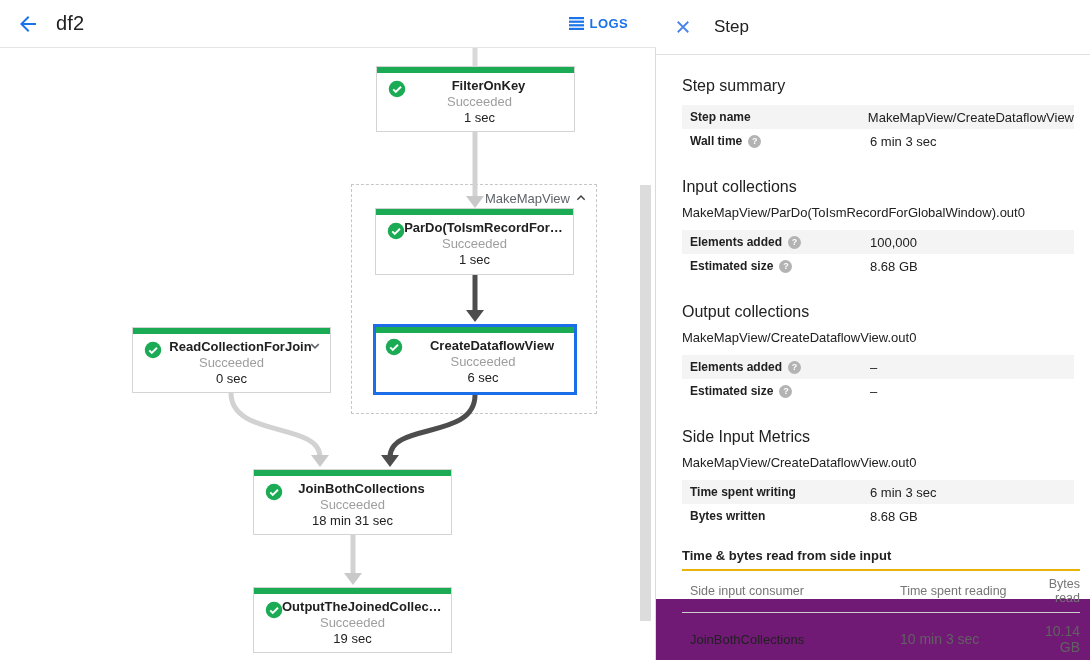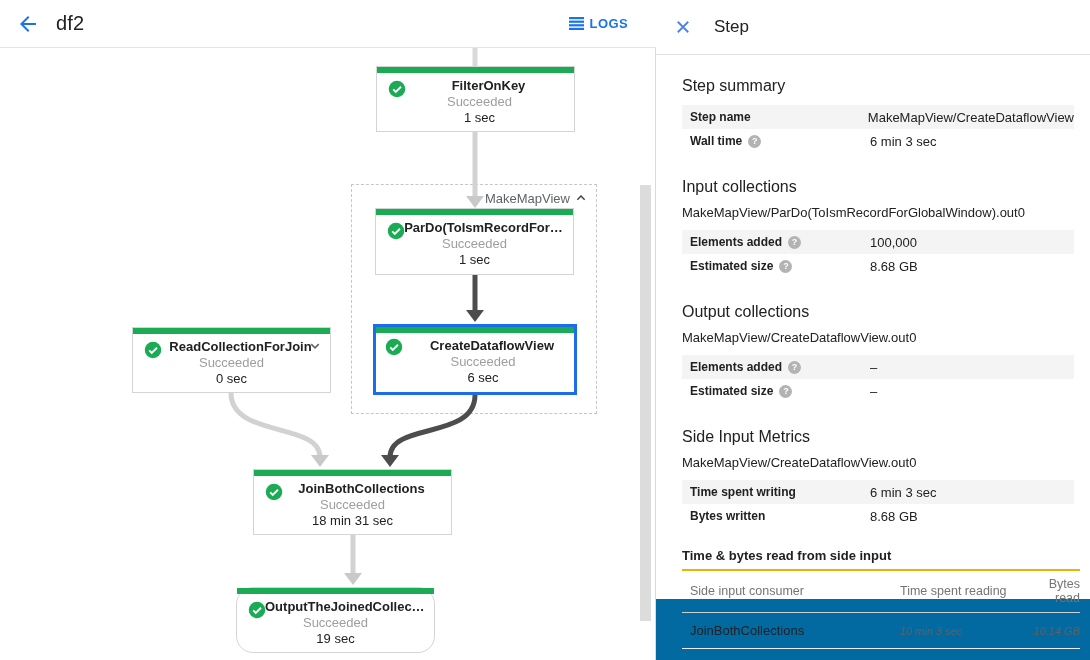--- a/index.html
+++ b/index.html
@@ -1,18 +1,18 @@
 <!DOCTYPE html>
 <html><head>
 <meta charset="utf-8">
 <style>
   * { box-sizing: border-box; margin: 0; padding: 0; }
   html,body { width:1090px; height:660px; background:#fff; }
   body { font-family:"Liberation Sans", sans-serif; color:#212121; overflow:hidden; }
-  .app { position:relative; width:1090px; height:660px; background:#0369a1; overflow:hidden; }
+  .app { position:relative; width:1090px; height:660px; background:#701a75; overflow:hidden; }
 
   
   .graph-pane { position:absolute; left:0; top:0; width:656px; height:660px; background:#fff; }
   .graph-header { position:absolute; left:0; top:0; width:656px; height:48px; background:#fff;
                   border-bottom:1px solid #e4e4e4; display:flex; align-items:center; }
   .back-btn { width:24px; height:24px; margin-left:16px; cursor:pointer; flex:none; }
   .job-title { font-size:20px; color:#212121; margin-left:16px; letter-spacing:.2px; }
   .logs-btn { margin-left:auto; margin-right:28px; display:flex; align-items:center; gap:6px;
               color:#1a73e8; font-size:13px; font-weight:700; letter-spacing:.4px; cursor:pointer; }
 
@@ -66,21 +66,21 @@
   .table-heading { margin-top:20px; font-size:13px; font-weight:700; color:#212121; }
 
   .si-table { width:398px; margin-top:6px; }
   .si-head { display:flex; align-items:center; padding:6px 0 7px; border-top:2px solid #eab308;
              border-bottom:1px solid #cfcfcf; color:#757575; font-size:12.5px; }
   .si-row { display:flex; align-items:center; padding:10px 0; border-bottom:1px solid #ececec; }
   .col-consumer { width:218px; padding-left:8px; }
   .col-time { width:122px; }
   .col-bytes { flex:1; text-align:right; }
   .si-row .col-consumer { font-size:13px; color:#212121; cursor:pointer; }
-  .si-row .col-time, .si-row .col-bytes { font-size:11px; color:#616161;font-style:italic; }
+  .si-row .col-time, .si-row .col-bytes { font-size:14px; color:#616161; }
 </style>
 </head>
 <body>
 
 <div class="app">
 
   <div class="graph-pane">
 
     <div class="graph-header">
       <svg class="back-btn" viewBox="0 0 24 24">
@@ -174,21 +174,21 @@
         <div class="node-bar"></div>
         <svg class="check" viewBox="0 0 24 24">
           <circle cx="12" cy="12" r="11" fill="#1aab54"></circle>
           <path d="M7 12.5l3.3 3.3L17.3 9" fill="none" stroke="#fff" stroke-width="2.6"></path>
         </svg>
         <div class="node-title">JoinBothCollections</div>
         <div class="node-status">Succeeded</div>
         <div class="node-time">18 min 31 sec</div>
       </div>
 
-      <div class="node" style="left:236px; top:539px;border-radius:17px;">
+      <div class="node" style="left:253px; top:539px;">
         <div class="node-bar"></div>
         <svg class="check" viewBox="0 0 24 24">
           <circle cx="12" cy="12" r="11" fill="#1aab54"></circle>
           <path d="M7 12.5l3.3 3.3L17.3 9" fill="none" stroke="#fff" stroke-width="2.6"></path>
         </svg>
         <div class="node-title">OutputTheJoinedCollec…</div>
         <div class="node-status">Succeeded</div>
         <div class="node-time">19 sec</div>
       </div>
 

